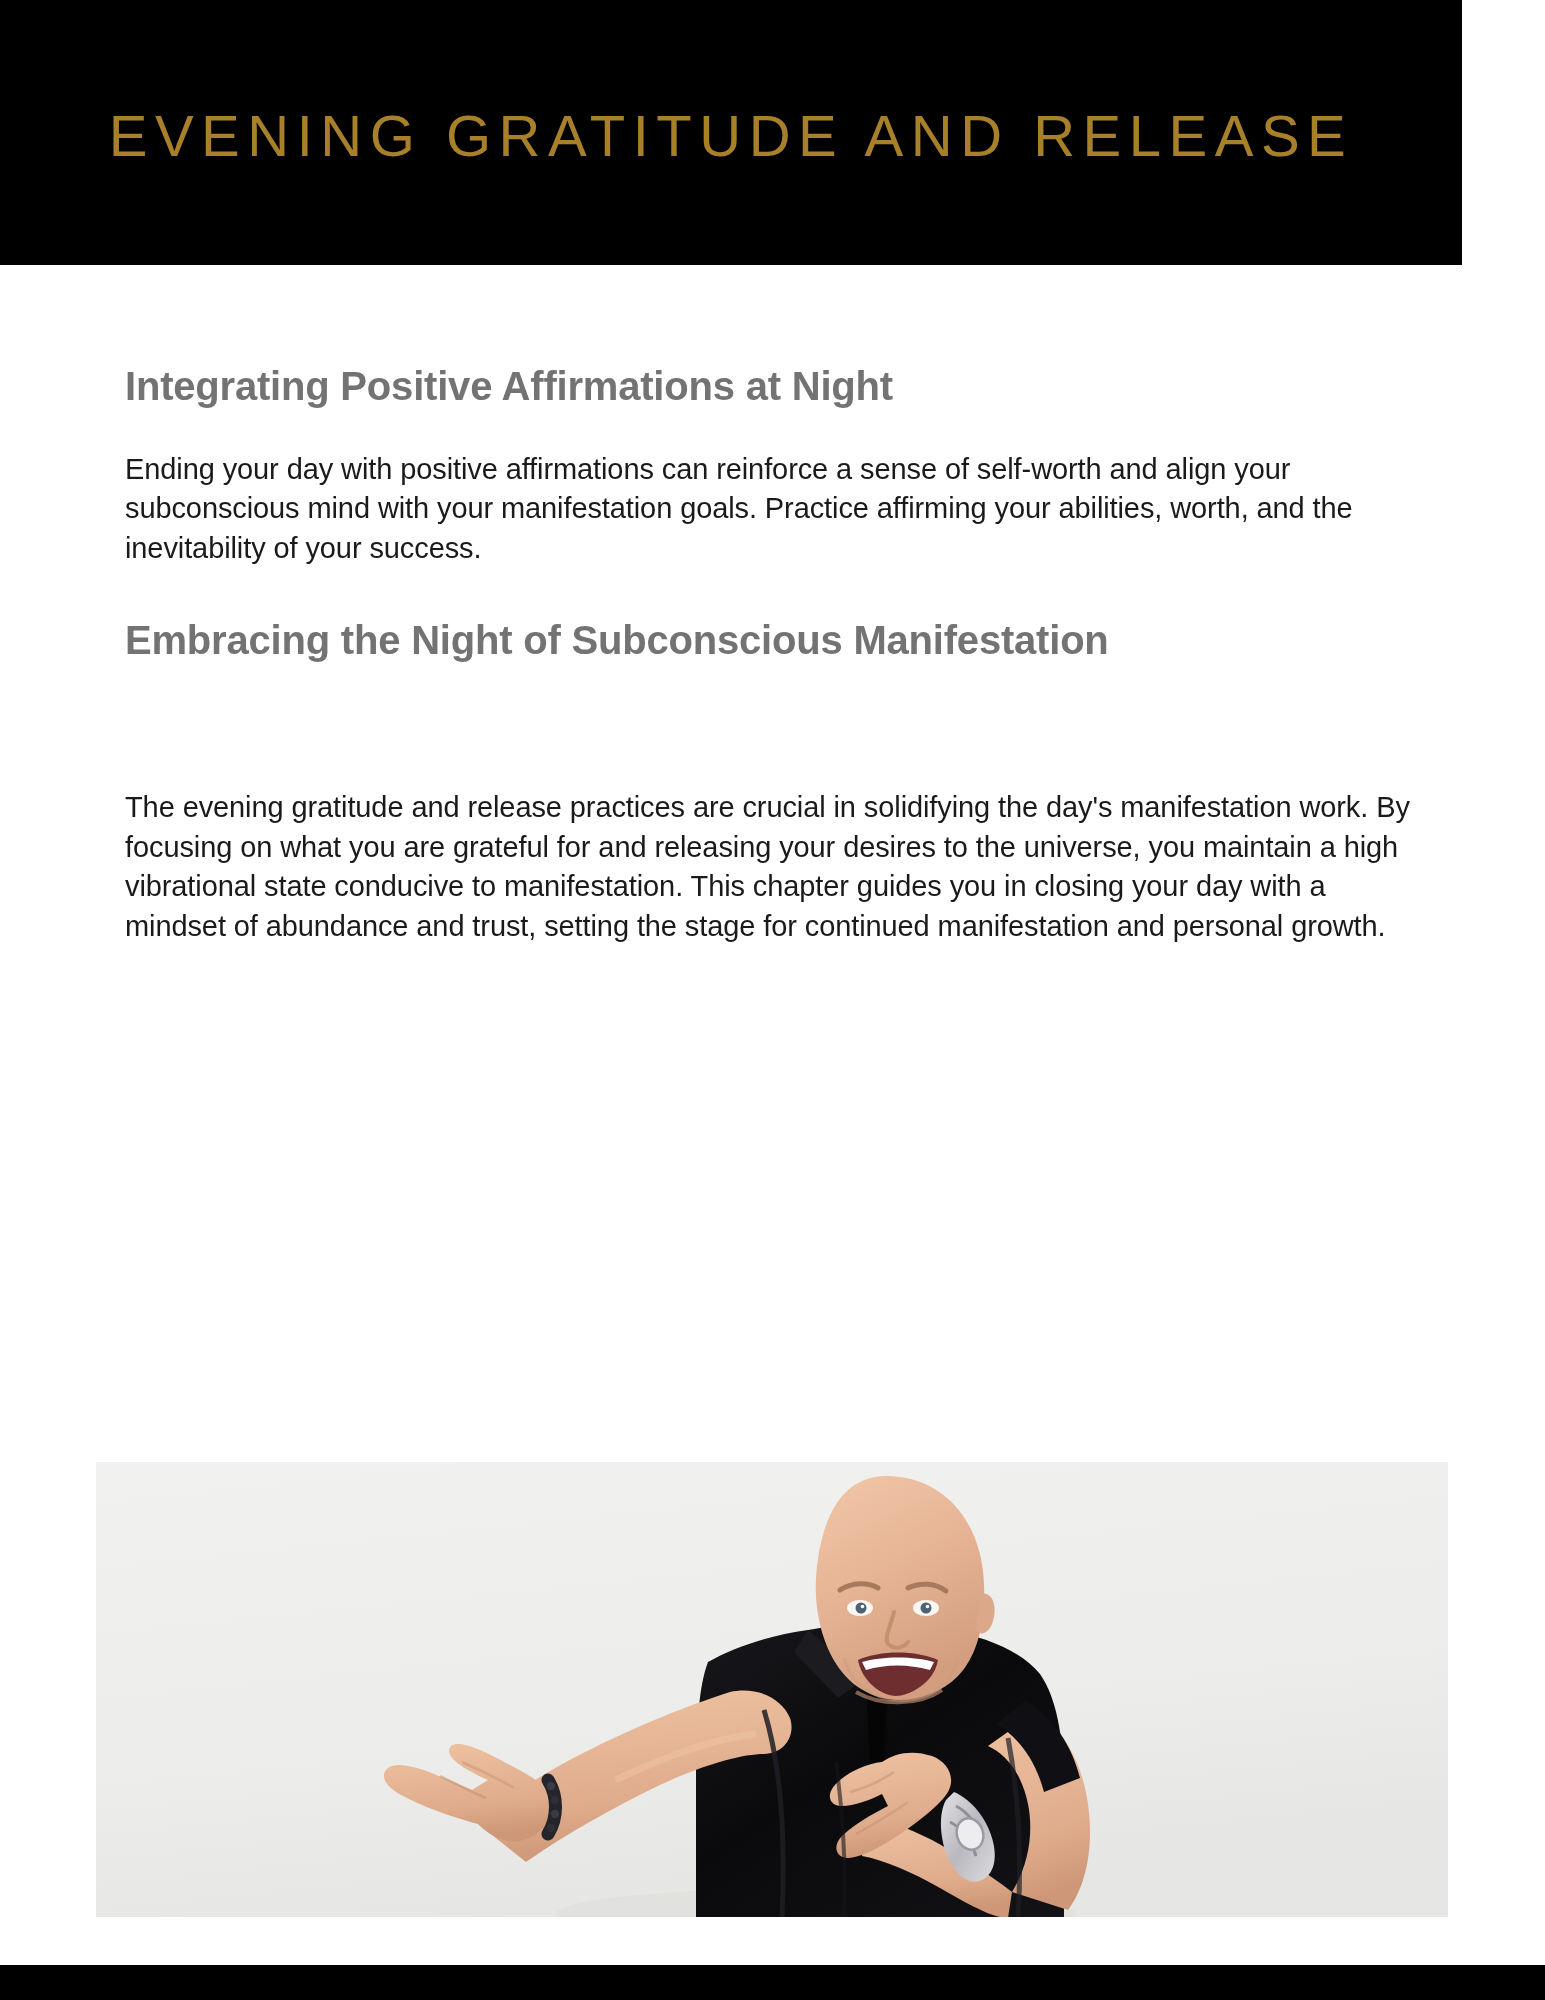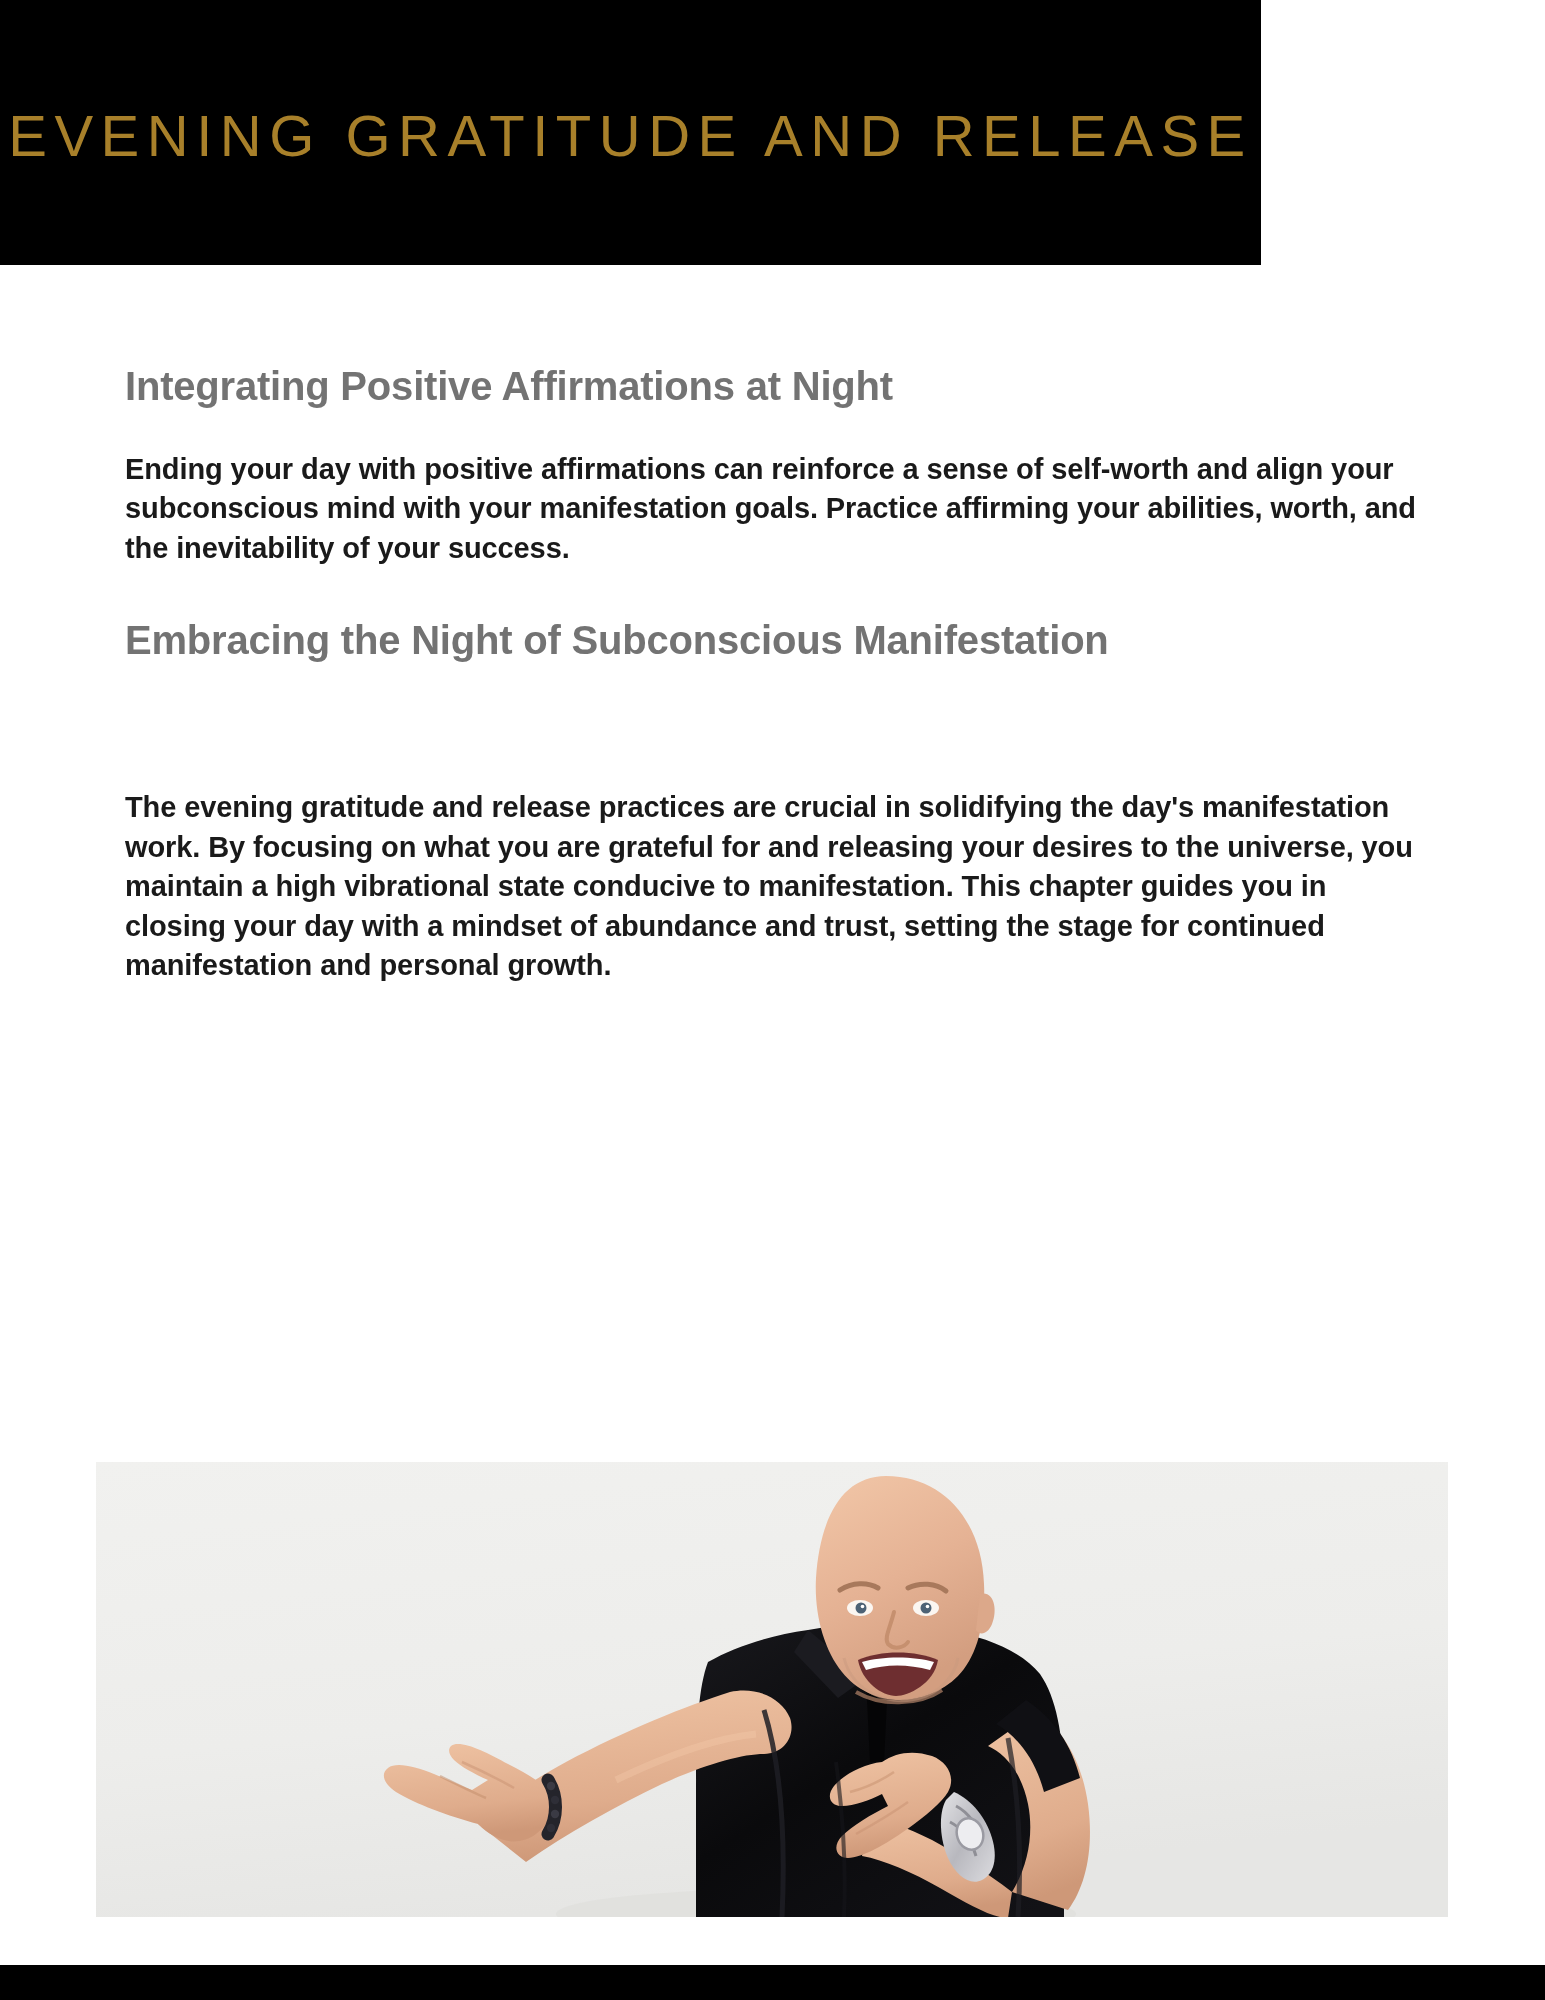--- a/index.html
+++ b/index.html
@@ -13,21 +13,21 @@
     font-family: "Liberation Sans", sans-serif;
     overflow: hidden;
     position: relative;
   }
 
   
   .header-bar {
     position: absolute;
     left: 0;
     top: 0;
-    width: 1261px;
+    width: 1462px;
     height: 265px;
     background: #000000;
     display: flex;
     align-items: center;
     justify-content: center;
   }
   .header-title {
     color: #A8802A;
     font-size: 58px;
     font-weight: 400;
@@ -51,21 +51,21 @@
   h2.section-heading {
     font-size: 40px;
     font-weight: 700;
     color: #737373;
     letter-spacing: -0.2px;
     margin: 0;
     line-height: 1.3;
   }
   p.section-body {
     font-size: 29px;
-    font-weight: 700;
+    font-weight: 400;
     color: #1a1a1a;
     line-height: 1.36;
     margin: 0;
     letter-spacing: -0.1px;
   }
   .sp-h1 { height: 95px; }   
   .sp-hb { height: 38px; }   
   .sp-bh { height: 46px; }   
 
   

